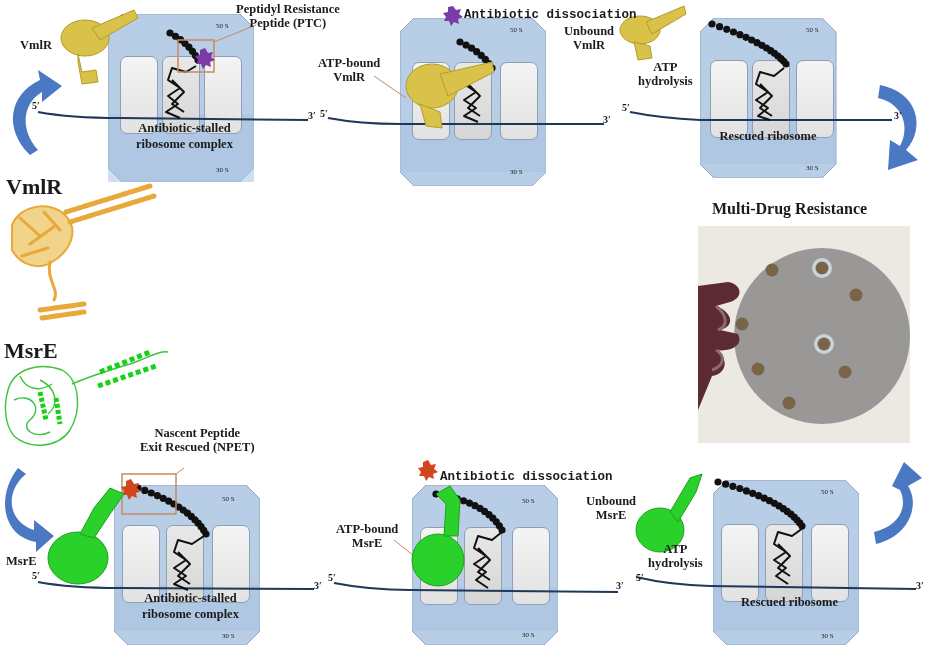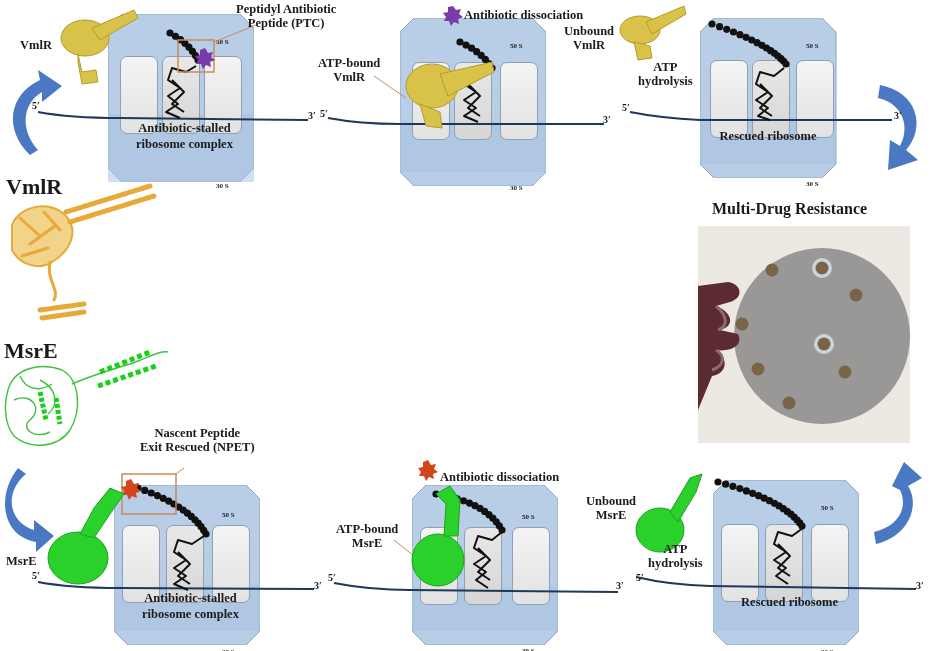--- a/index.html
+++ b/index.html
@@ -1,21 +1,21 @@
 <!DOCTYPE html>
 <html><head>
 <meta charset="utf-8">
 <style>
   html, body { margin:0; padding:0; background:#ffffff; }
   body { width:940px; height:651px; position:relative; overflow:hidden;
          font-family:"Liberation Serif", "DejaVu Serif", serif; color:#1b1b1b; }
   .lbl { position:absolute; font-weight:bold; font-size:12.5px; line-height:14px; text-align:center; white-space:nowrap; }
-  .lbl.left { text-align:center; }
+  .lbl.left { text-align:center;font-family:Liberation Mono, monospace; }
   .big { position:absolute; font-weight:bold; font-size:22px; }
-  .sub { position:absolute; font-weight:bold; font-size:7px;margin-top:16px; }
+  .sub { position:absolute; font-weight:normal; font-size:7px; }
   .ribo { position:absolute; width:146px; height:168px; }
   .ribo svg { position:absolute; left:0; top:0; }
   .slot { position:absolute; width:38px; height:78px; border-radius:7px;
           background:linear-gradient(#f4f4f4,#e2e2e2); border:1px solid #8e9fb6; box-sizing:border-box; }
   .slot.mid { background:linear-gradient(#e8e8e8,#d6d6d6); }
   .ribolbl { position:absolute; left:0; width:153px; text-align:center; font-weight:bold; font-size:12.5px; line-height:16px; }
   .prime { position:absolute; font-size:10px; font-weight:bold; }
   svg.full { position:absolute; left:0; top:0; }
 </style>
 </head>
@@ -307,21 +307,21 @@
         <circle cx="824" cy="344" r="6.5" fill="#7a6448"></circle>
         <circle cx="758" cy="369" r="6.5" fill="#7a6448"></circle>
         <circle cx="845" cy="372" r="6.5" fill="#7a6448"></circle>
         <circle cx="789" cy="403" r="6.5" fill="#7a6448"></circle>
       </g>
   </g>
 </svg>
 
 <div class="lbl" style="left:20px; top:38px;">VmlR</div>
 <div class="lbl" style="left:236px; top:2px;">
-  <div>Peptidyl Antibiotic</div>
+  <div>Peptidyl Resistance</div>
   <div>Peptide (PTC)</div>
 </div>
 <div class="prime" style="left:32px; top:100px;">5′</div>
 <div class="prime" style="left:308px; top:110px;">3′</div>
 
 <div class="lbl left" style="left:464px; top:8px;">Antibiotic dissociation</div>
 <div class="lbl" style="left:318px; top:56px;">
   <div>ATP-bound</div>
   <div>VmlR</div>
 </div>

